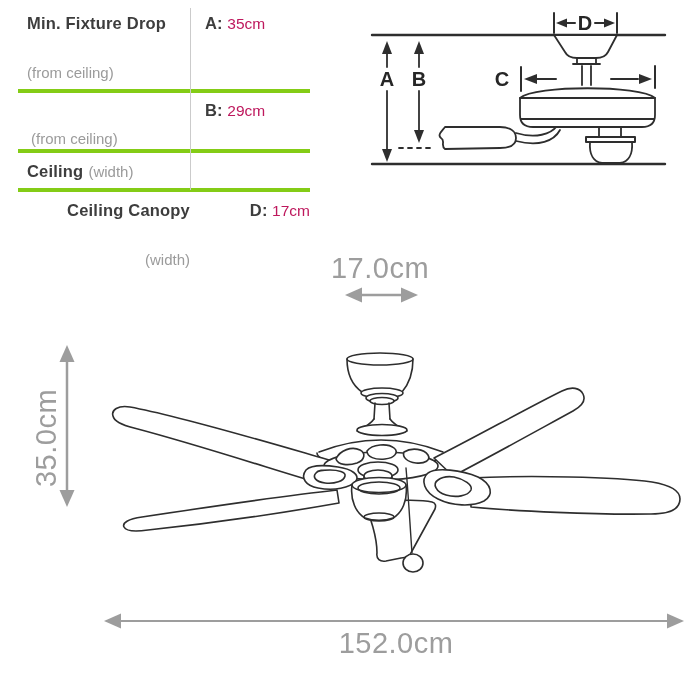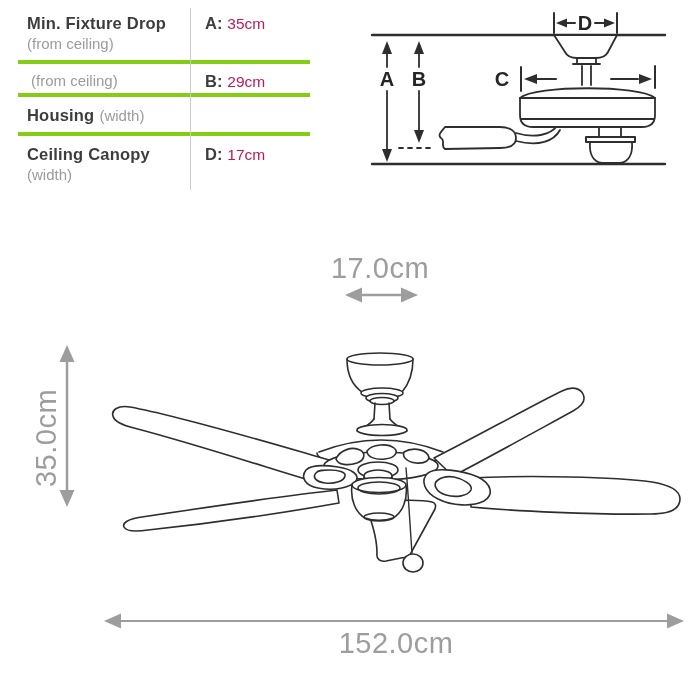--- a/index.html
+++ b/index.html
@@ -7,24 +7,24 @@
         font-family:"Liberation Sans", sans-serif;}
   
   .spec-table{position:absolute;left:18px;top:0;width:292px;}
   .trow{display:grid;grid-template-columns:172px 1fr;}
   .trow.bordered{border-bottom:4px solid #84cc16;}
   .label-cell{padding-left:9px;}
   .value-cell{padding-left:15px;white-space:nowrap;}
   .r1 .cell{padding-top:13px;padding-bottom:7px;}
   .r2 .cell{padding-top:7px;padding-bottom:1px;}
   .r3 .cell{padding-top:8px;padding-bottom:6px;}
-  .r4 .cell{padding-top:8px;padding-bottom:10px;}
+  .r4 .cell{padding-top:8px;padding-bottom:10px;text-align:right;}
   .b{font-weight:bold;font-size:16.5px;color:#3d3d3d;letter-spacing:.2px;line-height:21px;}
   .sub{font-size:15px;color:#9b9b9b;line-height:19px;}
-  .sub.block{display:block;}
+  .sub.block{display:block;margin-top:29px;}
   .r2 .sub.block{padding-left:4px;}
   .sub.inline{margin-left:5px;}
   .val{font-size:15.5px;color:#be185d;}
   .vdivider{position:absolute;left:190px;top:8px;width:1px;height:182px;background:#cbcbcb;}
   svg{position:absolute;display:block;}
   .side-svg{left:350px;top:0;}
   .main-svg{left:0;top:230px;}
   svg text{font-family:"Liberation Sans", sans-serif;}
   .abcd{font-weight:bold;font-size:20px;fill:#262626;}
   .dimtxt{font-size:29px;fill:#9d9d9d;letter-spacing:.5px;}
@@ -49,21 +49,21 @@
       <div class="cell label-cell">
         <span class="sub block">(from ceiling)</span>
       </div>
       <div class="cell value-cell">
         <span class="b">B:</span>
         <span class="val">29cm</span>
       </div>
     </div>
     <div class="trow r3 bordered">
       <div class="cell label-cell">
-        <span class="b">Housing</span><span class="sub inline">(width)</span>
+        <span class="b">Ceiling</span><span class="sub inline">(width)</span>
       </div>
     </div>
     <div class="trow r4">
       <div class="cell label-cell">
         <span class="b">Ceiling Canopy</span>
         <span class="sub block">(width)</span>
       </div>
       <div class="cell value-cell">
         <span class="b">D:</span>
         <span class="val">17cm</span>

